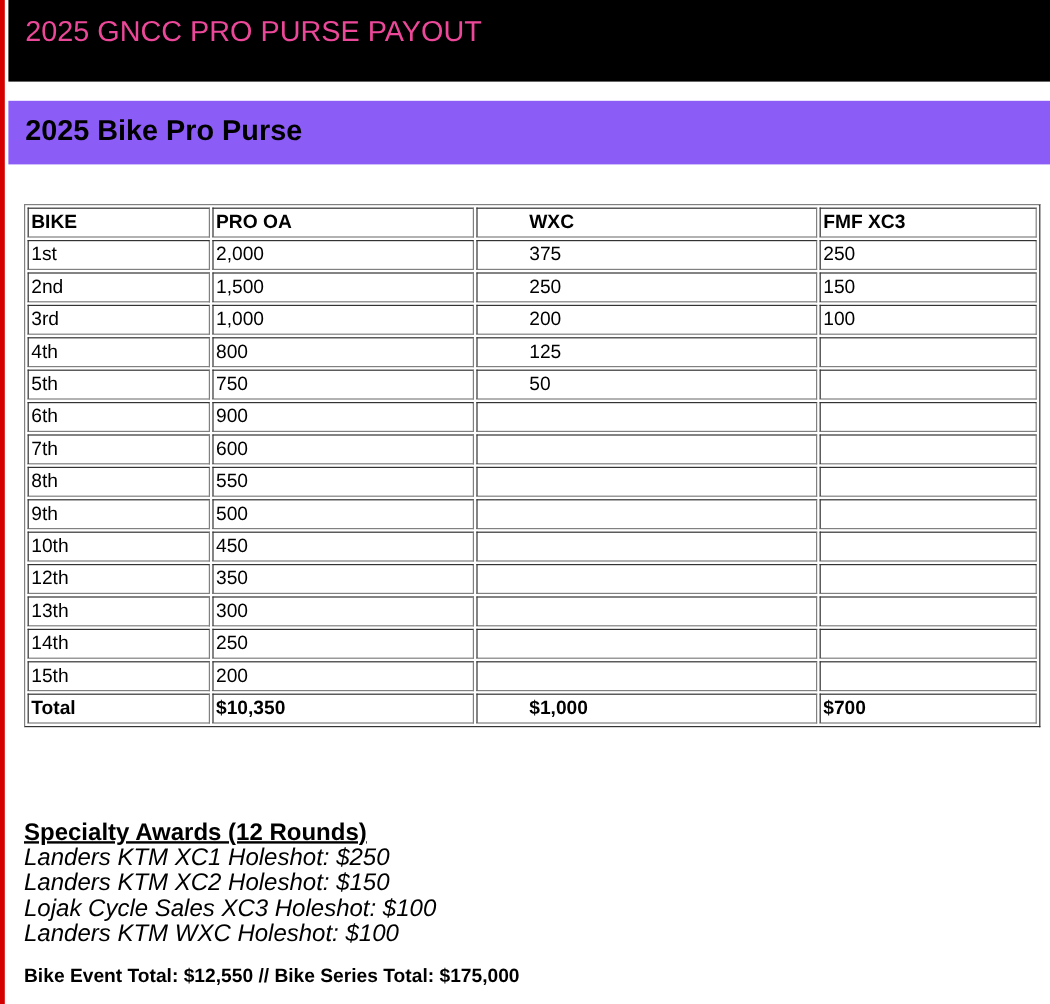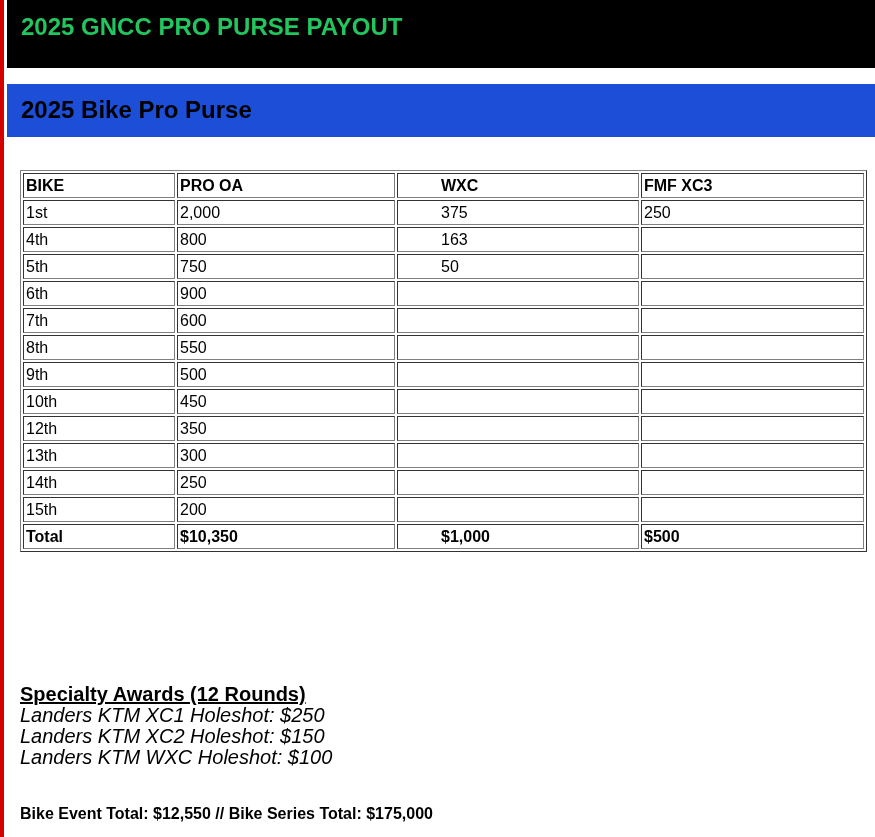--- a/index.html
+++ b/index.html
@@ -1,31 +1,31 @@
 <!DOCTYPE html>
 <html><head>
 <meta charset="utf-8">
 <style>
   html, body { margin:0; padding:0; background:#fff; }
   body { width:875px; height:837px; overflow:hidden; position:relative;
          font-family:"Liberation Sans", sans-serif; color:#000; }
   .red-stripe { position:absolute; left:0; top:0; width:4px; height:837px; background:#d40000; }
   .page { position:absolute; left:7px; top:0; right:0; }
   .hdr { background:#000; height:68px; box-sizing:border-box; padding:13px 0 0 14px; }
-  .hdr h1 { margin:0; color:#22c55e; font-size:24px; font-weight:bold; }
-  .subhdr { margin-top:16px; background:#1d4ed8; height:53px; box-sizing:border-box; padding:12px 0 0 14px; }
+  .hdr h1 { margin:0; color:#ec4899; font-size:24px; font-weight:normal; }
+  .subhdr { margin-top:16px; background:#8b5cf6; height:53px; box-sizing:border-box; padding:12px 0 0 14px; }
   .subhdr h2 { margin:0; font-size:24px; font-weight:bold; }
   table.purse { position:absolute; left:13px; top:170px; width:847px;
                 border:1px solid #808080; border-right-color:#333; border-bottom-color:#333;
                 border-collapse:separate; border-spacing:2px; }
   table.purse td { border:1px solid #808080; border-top-color:#333; border-left-color:#333;
                    height:25px; padding:0 2px; font-size:16px; vertical-align:middle; box-sizing:border-box; }
   table.purse td.c0 { width:152px;margin-left:26px; }
   table.purse td.c1 { width:218px; }
-  table.purse td.c2 { width:242px;padding-left:43px; }
+  table.purse td.c2 { width:284px;padding-left:43px; }
   table.purse .bold td { font-weight:bold; }
   .awards { position:absolute; left:13px; top:684px; font-size:20px; line-height:21px; }
   .awards .title { font-weight:bold; text-decoration:underline; }
   .awards .item { font-style:italic; }
   .totals { position:absolute; left:13px; top:805px; font-size:16px; font-weight:bold; }
 </style>
 </head>
 <body>
 
 <div class="red-stripe"></div>
@@ -46,23 +46,35 @@
         <td class="c2">WXC</td>
         <td>FMF XC3</td>
       </tr>
     <tr>
           <td class="c0">1st</td>
           <td class="c1">2,000</td>
           <td class="c2">375</td>
           <td>250</td>
         </tr>
         <tr>
+          <td class="c0">2nd</td>
+          <td class="c1">1,500</td>
+          <td class="c2">250</td>
+          <td>150</td>
+        </tr>
+        <tr>
+          <td class="c0">3rd</td>
+          <td class="c1">1,000</td>
+          <td class="c2">200</td>
+          <td>100</td>
+        </tr>
+        <tr>
           <td class="c0">4th</td>
           <td class="c1">800</td>
-          <td class="c2">163</td>
+          <td class="c2">125</td>
           <td></td>
         </tr>
         <tr>
           <td class="c0">5th</td>
           <td class="c1">750</td>
           <td class="c2">50</td>
           <td></td>
         </tr>
         <tr>
           <td class="c0">6th</td>
@@ -115,26 +127,27 @@
         <tr>
           <td class="c0">15th</td>
           <td class="c1">200</td>
           <td class="c2"></td>
           <td></td>
         </tr>
         <tr class="bold">
           <td class="c0">Total</td>
           <td class="c1">$10,350</td>
           <td class="c2">$1,000</td>
-          <td>$500</td>
+          <td>$700</td>
         </tr>
       </tbody>
   </table>
 
   <div class="awards">
     <div class="title">Specialty Awards (12 Rounds)</div>
     <div class="item">Landers KTM XC1 Holeshot: $250</div>
     <div class="item">Landers KTM XC2 Holeshot: $150</div>
+    <div class="item">Lojak Cycle Sales XC3 Holeshot: $100</div>
     <div class="item">Landers KTM WXC Holeshot: $100</div>
   </div>
 
   <div class="totals">Bike Event Total: $12,550 // Bike Series Total: $175,000</div>
 </div>
 
 </body></html>

